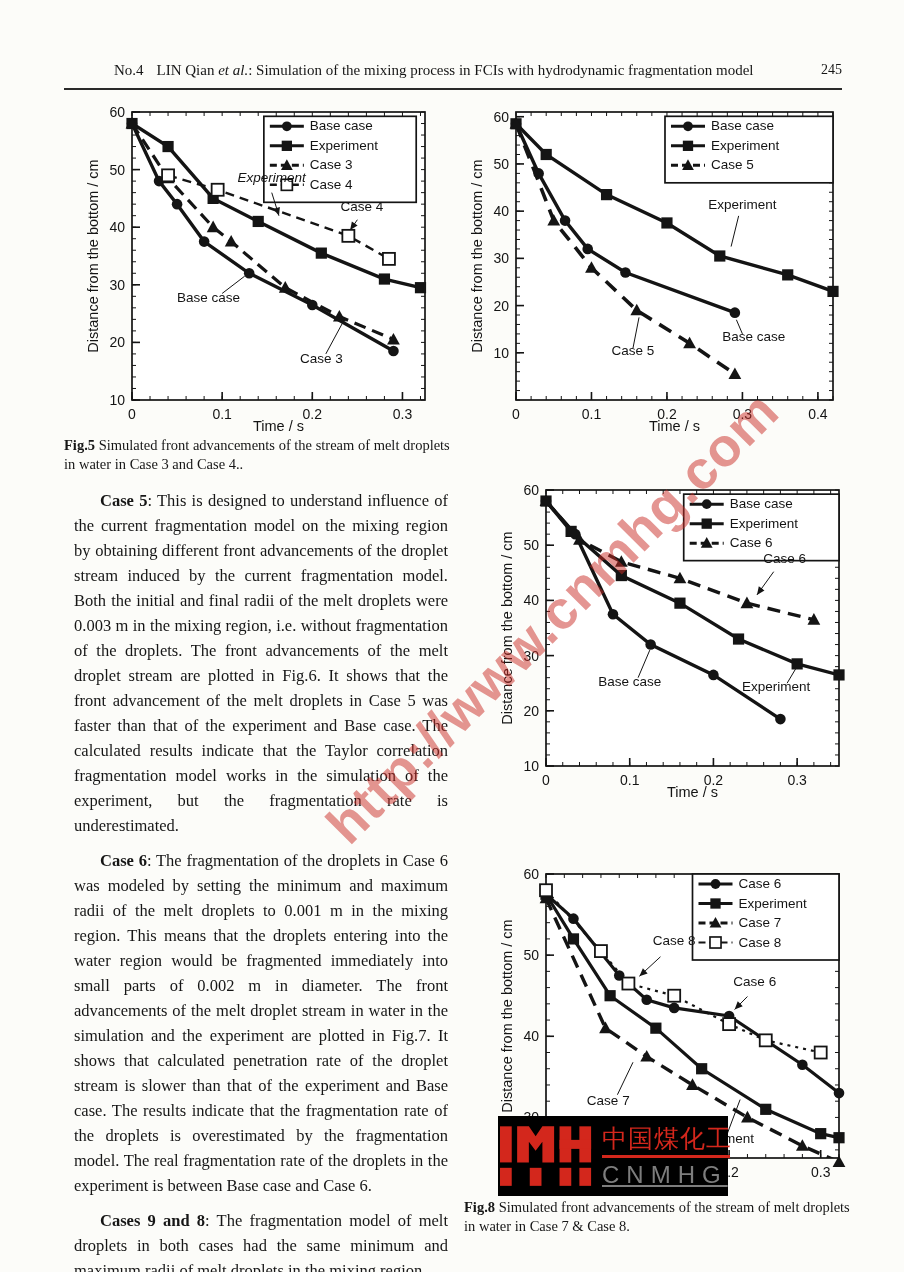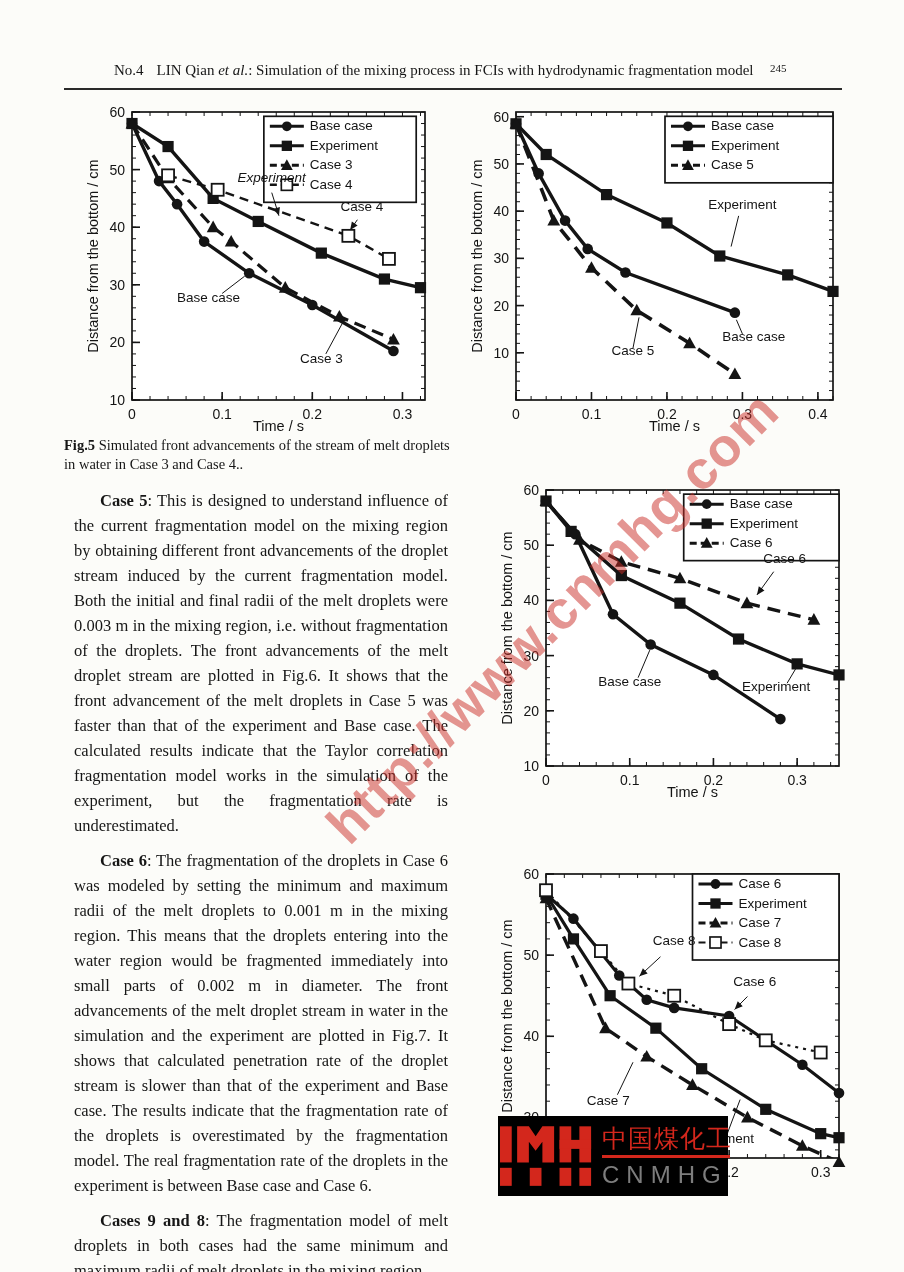--- a/index.html
+++ b/index.html
@@ -1,40 +1,40 @@
 <!DOCTYPE html>
 <html><head>
 <meta charset="utf-8">
 <style>
   html,body{margin:0;padding:0;background:#e8e8e4;}
   .page{position:relative;width:904px;height:1272px;background:#fcfcf9;margin:0 auto;overflow:hidden;
         font-family:"Liberation Serif",serif;color:#161616;}
   .hdr-issue{position:absolute;left:66px;top:62px;font-size:15px;margin-left:48px;}
   .hdr-title{position:absolute;left:140px;top:62px;width:630px;text-align:center;font-size:15px;font-family:Liberation Serif, serif;}
-  .hdr-page{position:absolute;left:770px;top:62px;width:72px;text-align:left;font-size:11px;}
+  .hdr-page{position:absolute;left:770px;top:62px;width:72px;text-align:right;font-size:14px;}
   .hdr-rule{position:absolute;left:64px;top:88px;width:778px;height:2px;background:#2a2a2a;}
   .chart{position:absolute;}
   .caption{position:absolute;font-size:14.5px;line-height:1.32;text-align:left;}
   .caption b{font-weight:bold;}
   .bodycol{position:absolute;left:64px;top:478px;width:394px;font-size:16.5px;line-height:25px;
            text-align:justify;}
   .bodycol p{margin:10px;text-indent:26px;}
   .bodycol b{font-weight:bold;}
   .watermark{position:absolute;left:225px;top:585px;width:660px;height:70px;z-index:40;
              transform:rotate(-45deg);transform-origin:center;pointer-events:none;
              font-family:"Liberation Sans",sans-serif;font-weight:bold;font-size:54px;
              letter-spacing:1px;color:rgba(201,44,38,0.5);text-align:center;}
   .logo{position:absolute;left:498px;top:1116px;width:228px;height:78px;background:#000000;z-index:5;
         display:flex;align-items:center;gap:10px;padding:2px 0 0 2px;}
   .logo-glyph{width:92px;height:64px;flex:0 0 auto;}
   .logo-text{display:flex;flex-direction:column;}
   .logo-cn{font-family:"DejaVu Sans","Liberation Sans",sans-serif;font-size:25px;line-height:1.1;
            color:#d3271c;letter-spacing:1px;white-space:nowrap;}
   .logo-rule{height:3px;background:#d3271c;margin:2px 0 3px 0;width:128px;}
-  .logo-en{font-family:"Liberation Sans",sans-serif;font-size:24px;color:#7d7d7d;letter-spacing:7px;}
+  .logo-en{font-family:"Liberation Sans",sans-serif;font-size:24px;color:#7d7d7d;letter-spacing:7px;text-decoration:underline;}
   
   .tk{font:14px "Liberation Sans",sans-serif;fill:#141414;}
   .lg{font:13.5px "Liberation Sans",sans-serif;fill:#141414;}
   .an{font:13.5px "Liberation Sans",sans-serif;fill:#141414;}
   .ax{font:14.5px "Liberation Sans",sans-serif;fill:#141414;}
   .it{font-style:italic;}
 </style>
 </head>
 <body>
 
@@ -689,20 +689,21 @@
         <polygon points="234.61874999999998,143.50857142857146 237.74894659981004,135.3567698334308 242.73007542122025,140.2749357176316" fill="#141414"></polygon>
         <text x="254.76250000000002" y="119.97714285714282" text-anchor="middle" class="an">Case 6</text>
         <line x1="117.41875" y1="228.70857142857145" x2="132.984375" y2="196.2514285714286" stroke="#141414" stroke-width="1"></line>
         <text x="108.26250000000002" y="239.25714285714287" text-anchor="middle" class="an">Case 7</text>
         <line x1="227.29375000000002" y1="267.65714285714284" x2="240.11249999999998" y2="233.57714285714283" stroke="#141414" stroke-width="1"></line>
         <text x="219.96875" y="277.39428571428573" text-anchor="middle" class="an">Experiment</text>
         <text x="12" y="150" text-anchor="middle" transform="rotate(-90 12 150)" class="ax">Distance from the bottom / cm</text>
       </svg></div>
 
   <div class="caption" style="left:64px;top:436px;width:396px;"><b>Fig.5</b><span> Simulated front advancements of the stream of melt droplets in water in Case 3 and Case 4..</span></div>
+  <div class="caption" style="left:464px;top:1198px;width:400px;"><b>Fig.8</b><span> Simulated front advancements of the stream of melt droplets in water in Case 7 &amp; Case 8.</span></div>
 
   <div class="bodycol">
     <p><b>Case 5</b><span>: This is designed to understand influence of the current fragmentation model on the mixing region by obtaining different front advancements of the droplet stream induced by the current fragmentation model. Both the initial and final radii of the melt droplets were 0.003 m in the mixing region, i.e. without fragmentation of the droplets. The front advancements of the melt droplet stream are plotted in Fig.6. It shows that the front advancement of the melt droplets in Case 5 was faster than that of the experiment and Base case. The calculated results indicate that the Taylor correlation fragmentation model works in the simulation of the experiment, but the fragmentation rate is underestimated.</span></p>
     <p><b>Case 6</b><span>: The fragmentation of the droplets in Case 6 was modeled by setting the minimum and maximum radii of the melt droplets to 0.001 m in the mixing region. This means that the droplets entering into the water region would be fragmented immediately into small parts of 0.002 m in diameter. The front advancements of the melt droplet stream in water in the simulation and the experiment are plotted in Fig.7. It shows that calculated penetration rate of the droplet stream is slower than that of the experiment and Base case. The results indicate that the fragmentation rate of the droplets is overestimated by the fragmentation model. The real fragmentation rate of the droplets in the experiment is between Base case and Case 6.</span></p>
     <p><b>Cases 9 and 8</b><span>: The fragmentation model of melt droplets in both cases had the same minimum and maximum radii of melt droplets in the mixing region.</span></p>
   </div>
 
   <div class="logo">
     <svg class="logo-glyph" viewBox="0 0 102 68">
       <g fill="#d3271c">

